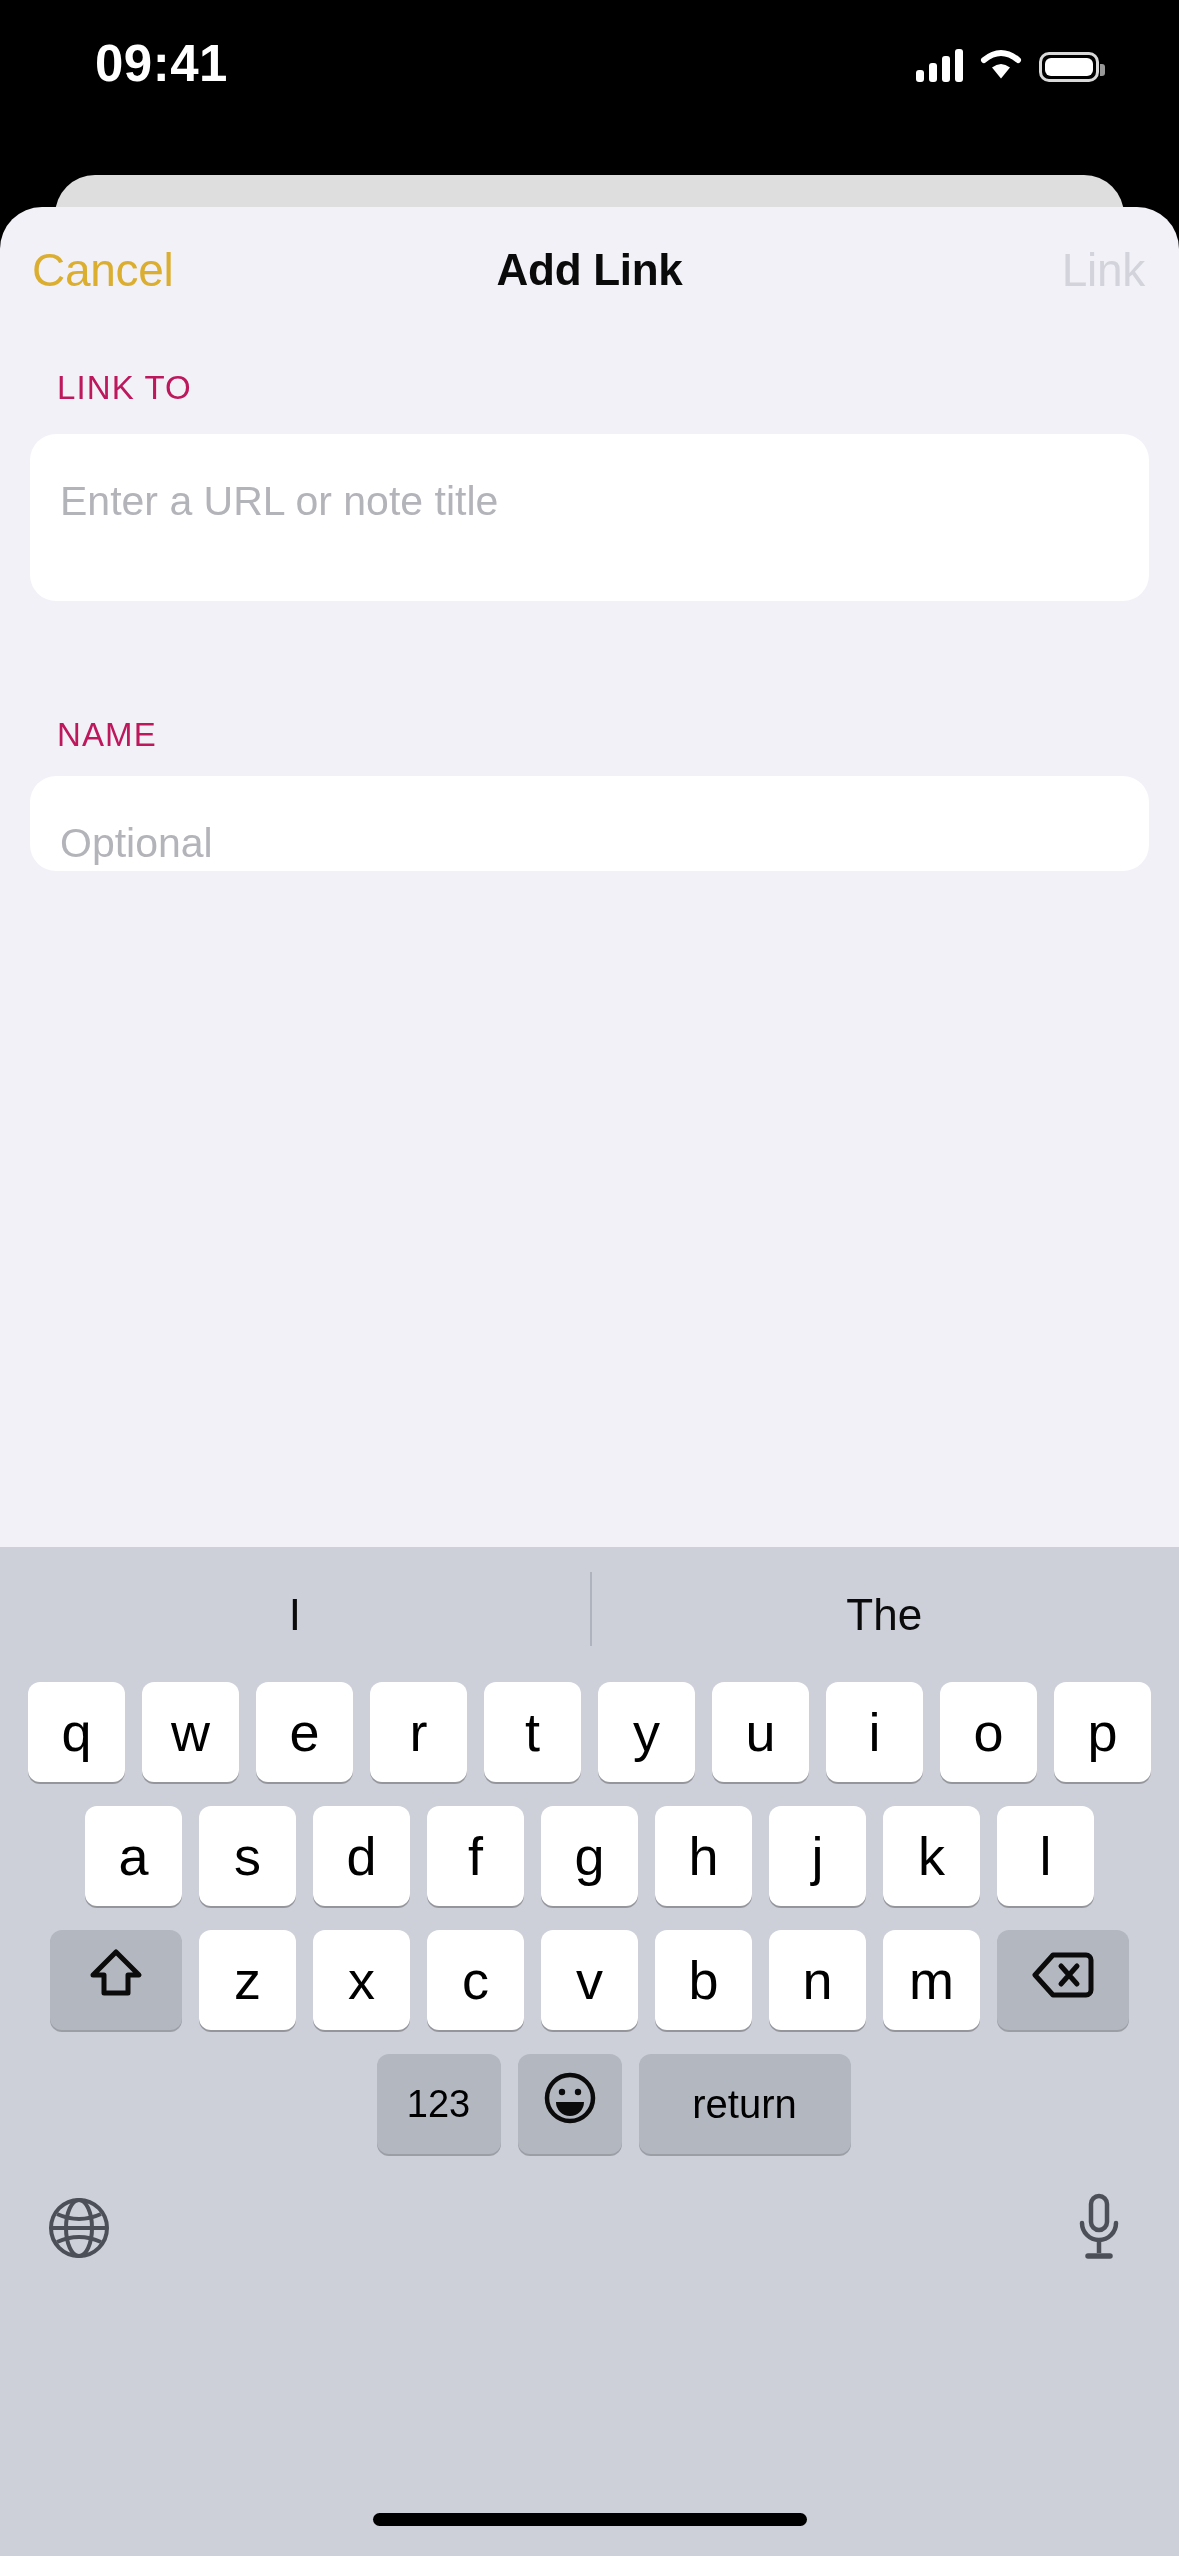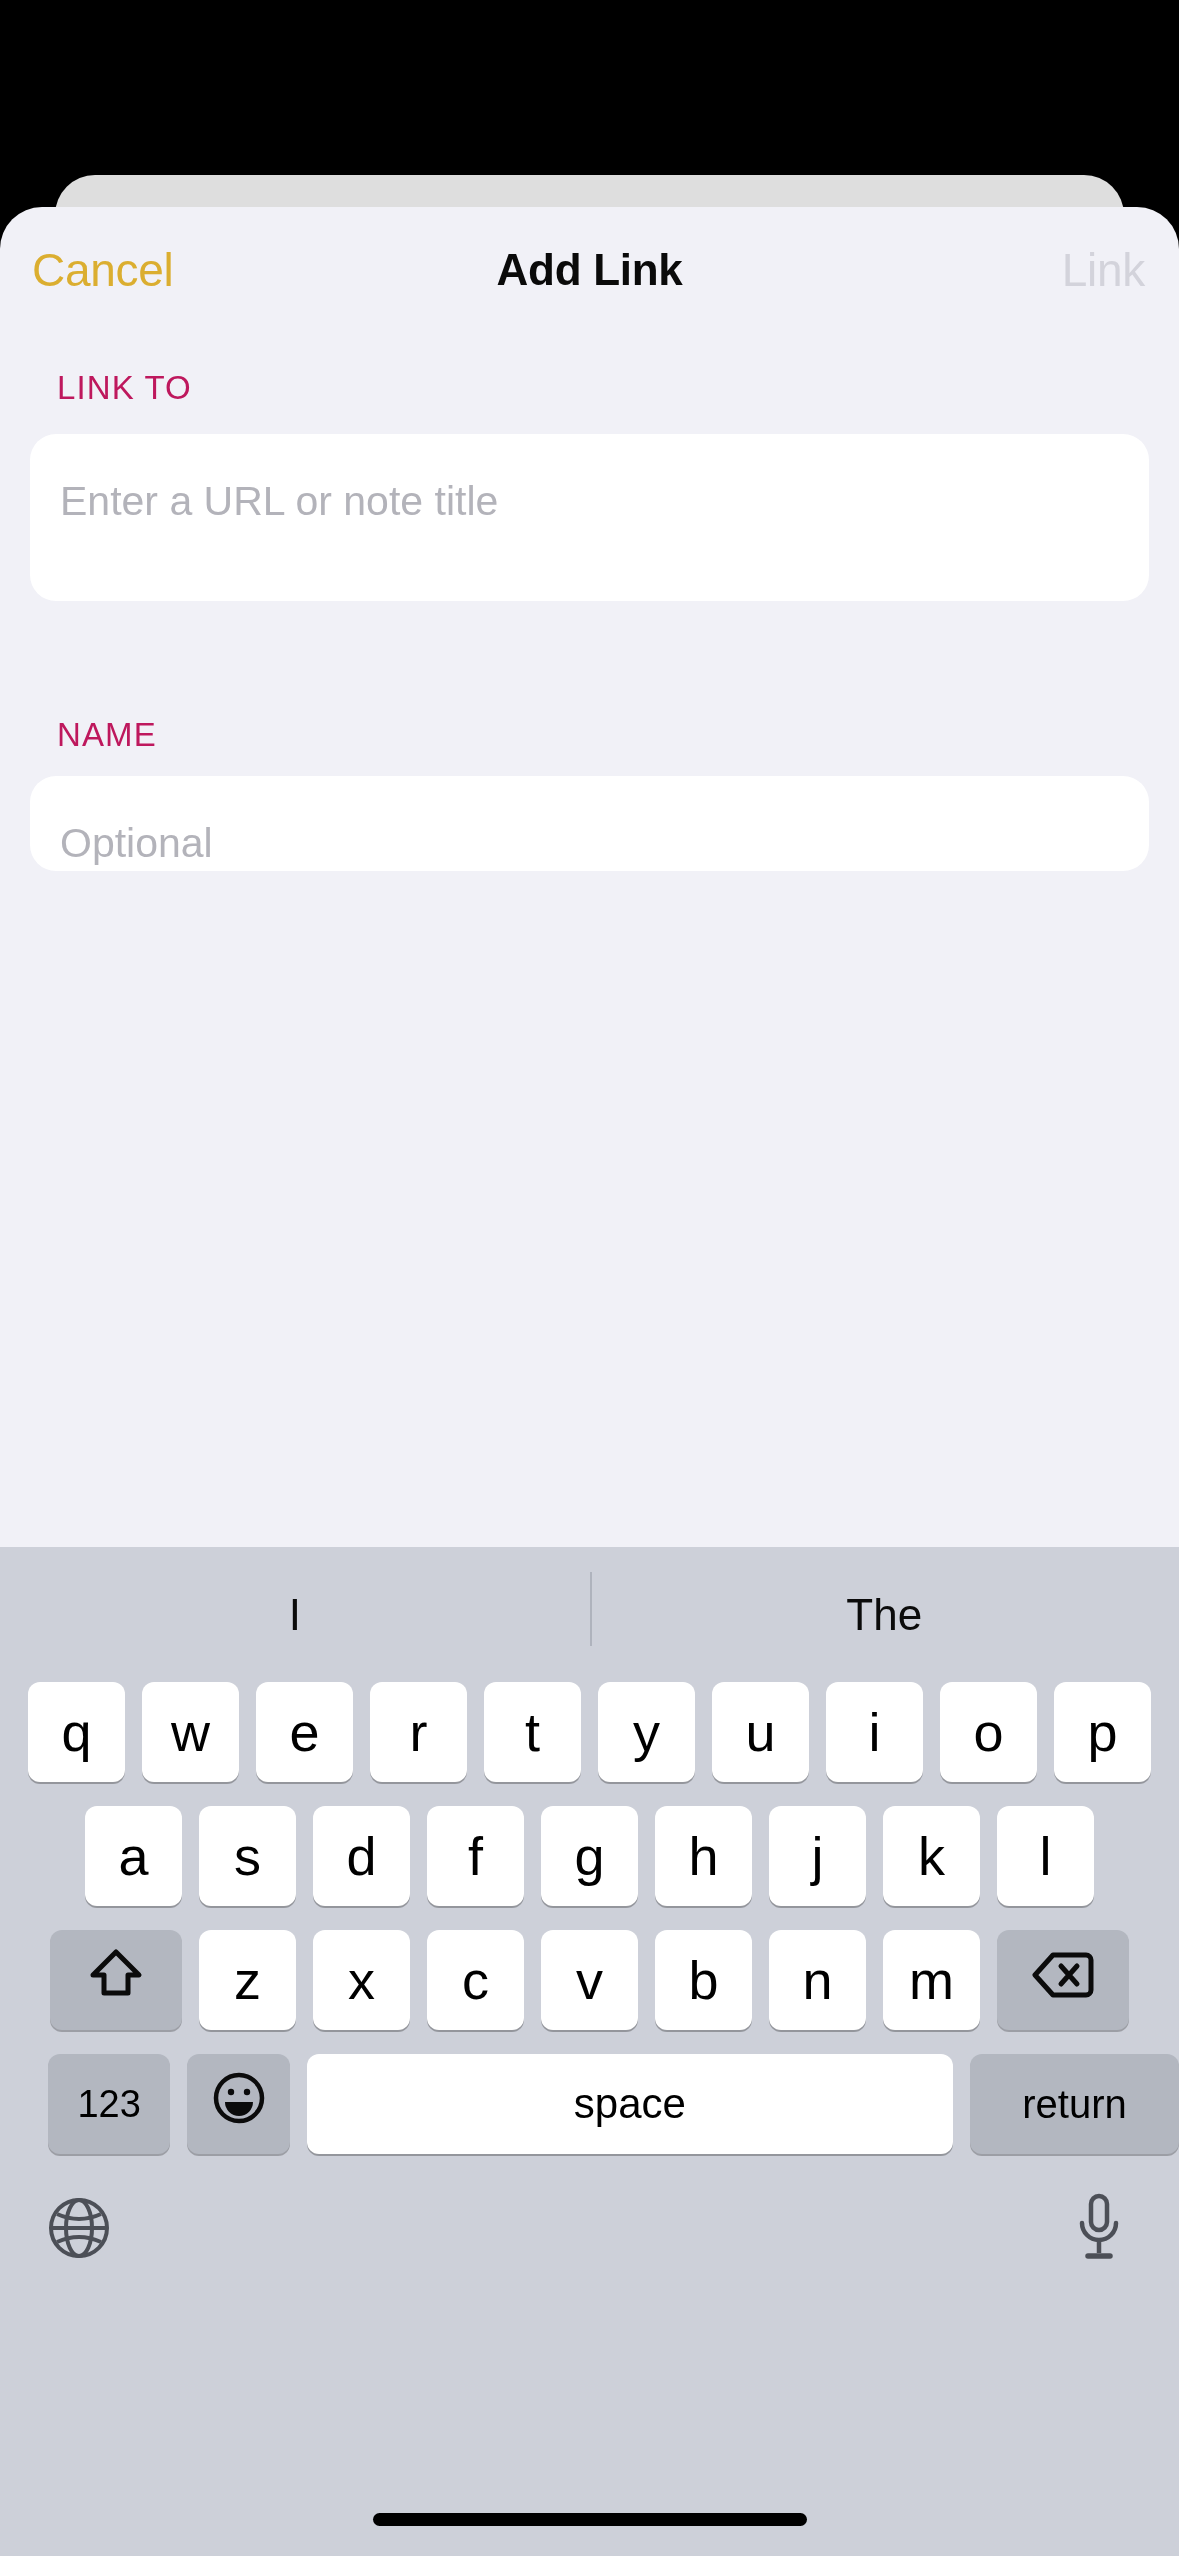--- a/index.html
+++ b/index.html
@@ -74,20 +74,40 @@
   .kb-bottom .mic { position:absolute; right:52px; top:14px; }
 
   .home-indicator { position:absolute; left:50%; transform:translateX(-50%); bottom:30px;
                     width:434px; height:13px; background:#000; border-radius:7px; }
 </style>
 </head>
 <body>
 
 <div id="screen">
 
+  <div class="statusbar">
+    <div class="sb-time">09:41</div>
+    <div class="sb-right">
+      <span class="bars">
+          <i></i>
+          <i></i>
+          <i></i>
+          <i></i>
+        </span>
+      <span class="wifi">
+        <svg viewBox="0 0 44 34" width="44" height="34" aria-hidden="true">
+          <path d="M22 30.5 L31 19.5 Q22 12.5 13 19.5 Z" fill="#fff"></path>
+          <path d="M5 12 Q22 -2 39 12" stroke="#fff" stroke-width="6" fill="none" stroke-linecap="round"></path>
+        </svg>
+      </span>
+      <span class="batt">
+          <i></i>
+        </span>
+    </div>
+  </div>
 
   <div class="back-card"></div>
 
   <div class="sheet">
 
     <div class="navbar">
       <div class="nav-cancel">Cancel</div>
       <div class="nav-title">Add Link</div>
       <div class="nav-done">Link</div>
     </div>
@@ -166,21 +186,20 @@
       <div class="key dark emoji">
         <span>
           <svg width="56" height="56" viewBox="0 0 56 56" aria-hidden="true">
             <circle cx="28" cy="28" r="23" fill="none" stroke="#0b0b0b" stroke-width="4.5"></circle>
             <circle cx="20" cy="22" r="3.2" fill="#0b0b0b"></circle>
             <circle cx="36" cy="22" r="3.2" fill="#0b0b0b"></circle>
             <path d="M14 32 H42 A14 14 0 0 1 14 32 Z" fill="#0b0b0b"></path>
           </svg>
         </span>
       </div>
-      <div class="key space">space</div>
       <div class="key dark ret">return</div>
     </div>
 
     <div class="kb-bottom">
       <span class="globe">
         <span>
           <svg width="64" height="64" viewBox="0 0 64 64" aria-hidden="true">
             <circle cx="32" cy="32" r="28" fill="none" stroke="#4C4F57" stroke-width="4"></circle>
             <ellipse cx="32" cy="32" rx="13" ry="28" fill="none" stroke="#4C4F57" stroke-width="4"></ellipse>
             <line x1="4" y1="32" x2="60" y2="32" stroke="#4C4F57" stroke-width="4"></line>

